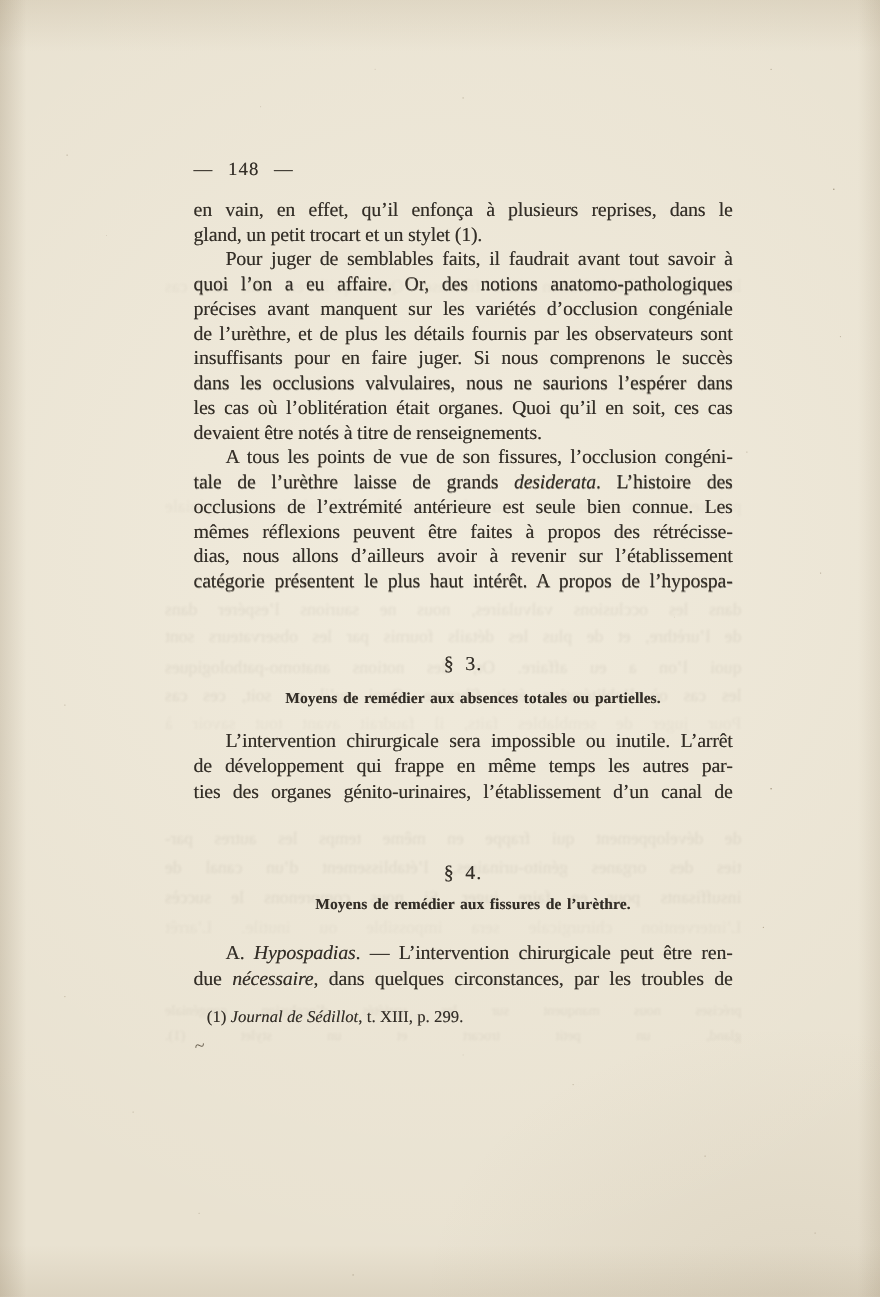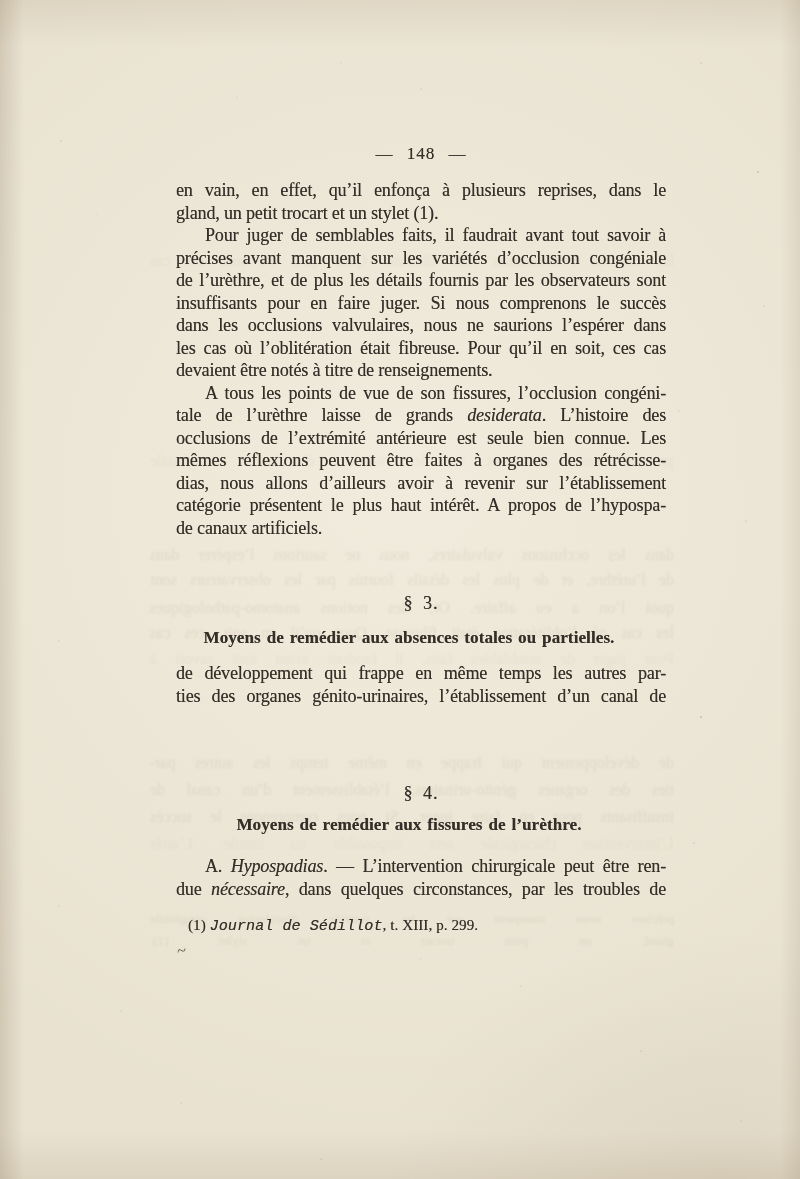--- a/index.html
+++ b/index.html
@@ -23,35 +23,35 @@
   .line{
     height:22.5px; line-height:22.5px; font-size:18px; letter-spacing:-0.15px;
     text-align:justify; text-align-last:justify;
   }
   .colwide .line{ height:23px; line-height:23px; }
   .line.end{ text-align-last:left; }
   .line.ind{ text-indent:29px; }
   .line i{ font-style:italic; }
   .pagenum{
     position:absolute; top:144px; left:176px; width:490px; z-index:3;
-    text-align:center; font-size:17px; word-spacing:8px; letter-spacing:1px;
+    font-size:17px; word-spacing:8px; letter-spacing:1px;
   }
   .sec{
     position:absolute; left:176px; width:490px; z-index:3;
     text-align:center; font-size:18px; letter-spacing:1px; word-spacing:4px;
   }
   .sub{
-    position:absolute; left:164px; width:490px; z-index:3;
-    text-align:center; font-size:17px; font-weight:bold; word-spacing:1.5px; letter-spacing:0.1px;
+    position:absolute; left:185px; width:490px; z-index:3;
+    text-align:center; font-size:14px; font-weight:bold; word-spacing:1.5px; letter-spacing:0.1px;
   }
   .footnote{
     position:absolute; left:188px; top:917px; width:480px; z-index:3;
     font-size:15px; letter-spacing:0.1px;
   }
-  .footnote i{ font-style:italic;font-family:Liberation Mono, monospace; }
+  .footnote i{ font-style:italic; }
   
   .bleed{
     position:absolute; left:150px; width:524px; z-index:1;
     transform:scaleX(-1);
     filter:blur(1.2px);
     opacity:0.095;
     color:#55493a;
     font-size:16px; line-height:18px; white-space:nowrap; overflow:hidden;
     text-align:justify; text-align-last:justify;
   }
@@ -110,39 +110,40 @@
     <div class="bleed small" style="top:910px">précises nous manquent sur les variétés d’occlusion congéniale</div>
     <div class="bleed small" style="top:932px">gland, un petit trocart et un stylet (1).</div>
   </div>
 
   <div class="pagenum ink">— 148 —</div>
 
   <div class="col ink" style="top:179px">
     <div class="line">en vain, en effet, qu’il enfonça à plusieurs reprises, dans le</div>
     <div class="line end">gland, un petit trocart et un stylet (1).</div>
     <div class="line ind">Pour juger de semblables faits, il faudrait avant tout savoir à</div>
+    <div class="line">quoi l’on a eu affaire. Or, des notions anatomo-pathologiques</div>
     <div class="line">précises avant manquent sur les variétés d’occlusion congéniale</div>
     <div class="line">de l’urèthre, et de plus les détails fournis par les observateurs sont</div>
     <div class="line">insuffisants pour en faire juger. Si nous comprenons le succès</div>
     <div class="line">dans les occlusions valvulaires, nous ne saurions l’espérer dans</div>
-    <div class="line">les cas où l’oblitération était fibreuse. Pour qu’il en soit, ces cas</div>
+    <div class="line">les cas où l’oblitération était organes. Quoi qu’il en soit, ces cas</div>
     <div class="line end">devaient être notés à titre de renseignements.</div>
     <div class="line ind">A tous les points de vue de son fissures, l’occlusion congéni-</div>
     <div class="line"><span>tale de l’urèthre laisse de grands </span><i>desiderata</i><span>. L’histoire des</span></div>
     <div class="line">occlusions de l’extrémité antérieure est seule bien connue. Les</div>
-    <div class="line">mêmes réflexions peuvent être faites à organes des rétrécisse-</div>
+    <div class="line">mêmes réflexions peuvent être faites à propos des rétrécisse-</div>
     <div class="line">dias, nous allons d’ailleurs avoir à revenir sur l’établissement</div>
     <div class="line">catégorie présentent le plus haut intérêt. A propos de l’hypospa-</div>
-    <div class="line end">de canaux artificiels.</div>
   </div>
 
   <div class="sec ink" style="top:593px">§ 3.</div>
   <div class="sub ink" style="top:628px">Moyens de remédier aux absences totales ou partielles.</div>
 
   <div class="col colwide ink" style="top:662px">
+    <div class="line ind">L’intervention chirurgicale sera impossible ou inutile. L’arrêt</div>
     <div class="line">de développement qui frappe en même temps les autres par-</div>
     <div class="line">ties des organes génito-urinaires, l’établissement d’un canal de</div>
   </div>
 
   <div class="sec ink" style="top:783px">§ 4.</div>
   <div class="sub ink" style="top:815px">Moyens de remédier aux fissures de l’urèthre.</div>
 
   <div class="col colwide ink" style="top:855px">
     <div class="line ind"><span>A. </span><i>Hypospadias</i><span>. — L’intervention chirurgicale peut être ren-</span></div>
     <div class="line"><span>due </span><i>nécessaire</i><span>, dans quelques circonstances, par les troubles de</span></div>

